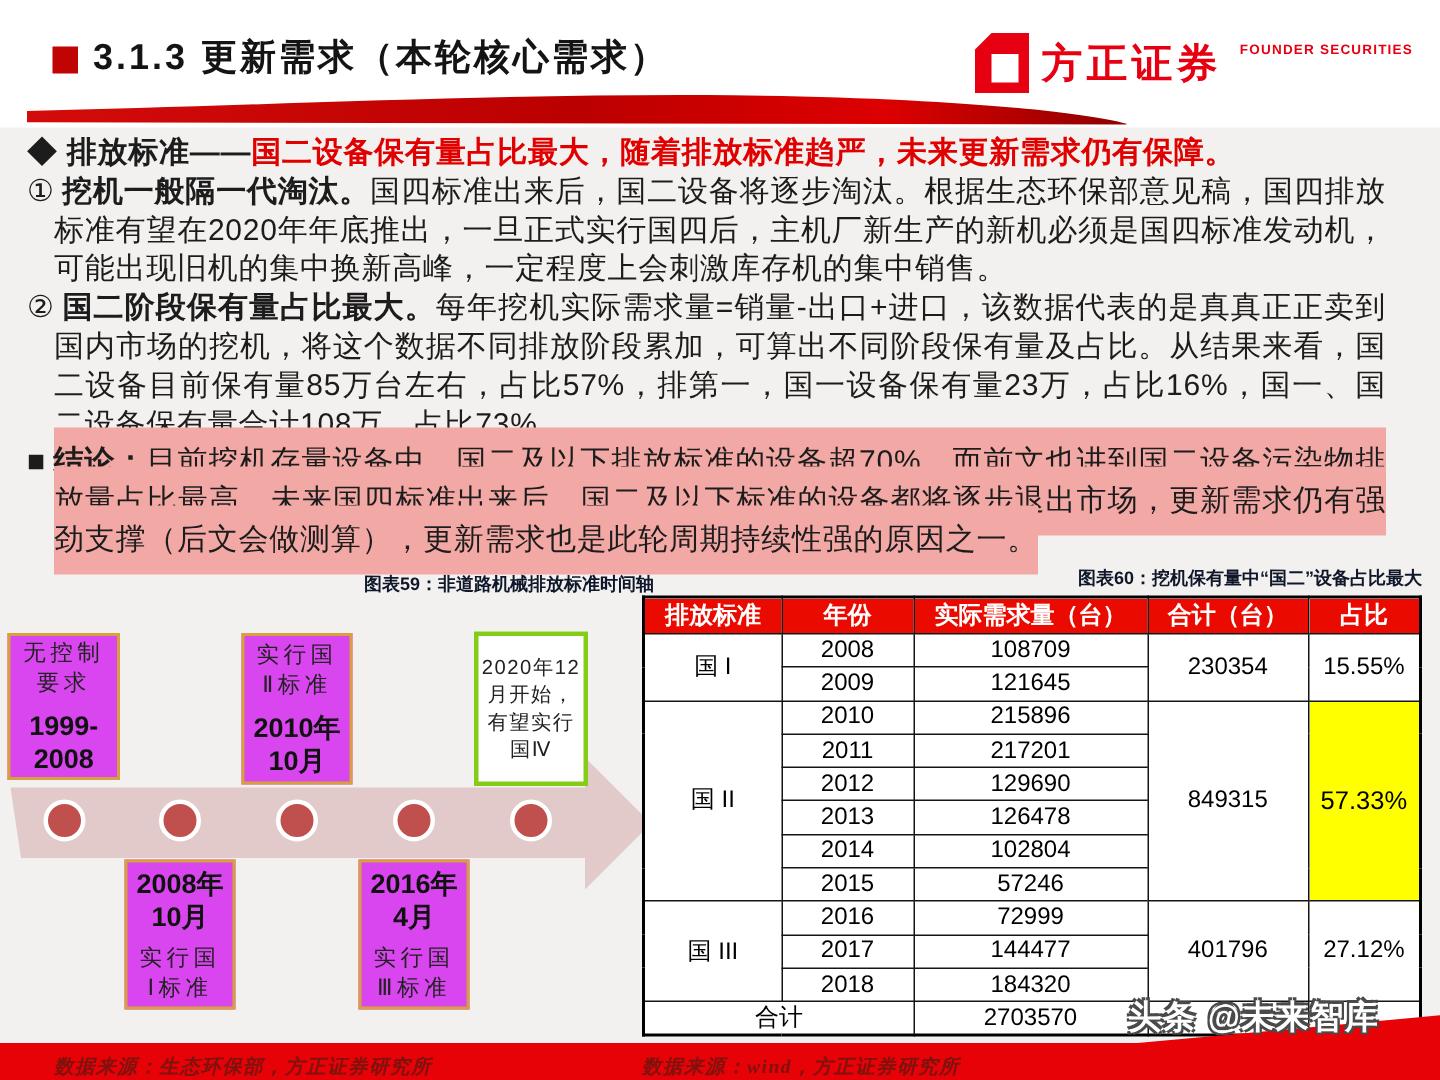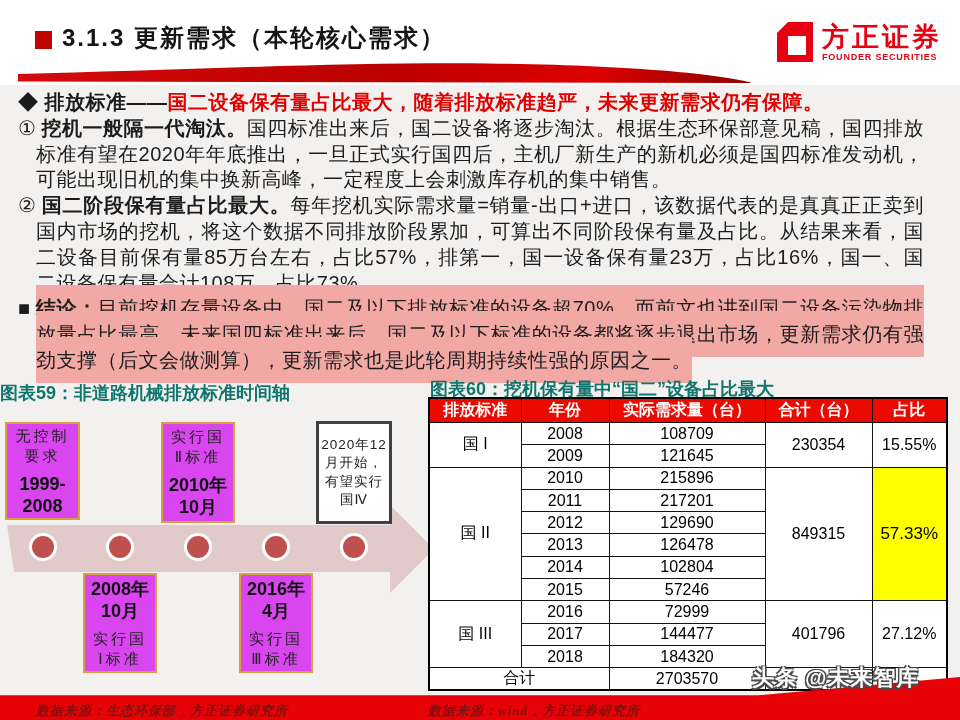--- a/index.html
+++ b/index.html
@@ -5,49 +5,49 @@
   html,body{margin:0;padding:0;background:#ffffff;}
   #canvas{position:relative;width:960px;height:720px;overflow:hidden;background:#ffffff;
           font-family:"Liberation Sans",sans-serif;color:#1c1c1c;}
 
   
   .contentbg{position:absolute;left:0;top:85px;width:960px;height:635px;background:#f3f1ef;}
   .title-bullet{position:absolute;left:35px;top:31px;width:17px;height:18px;background:#c00404;}
   .page-title{position:absolute;left:62px;top:22px;font-size:24px;font-weight:bold;
               letter-spacing:2px;color:#141414;white-space:nowrap;}
   .logo{position:absolute;right:18px;top:20px;display:flex;align-items:center;gap:7px;}
-  .logo-col{display:flex;flex-direction:column;}
+  .logo-col{display:flex;flex-direction:row;gap:12px;}
   .logo-cn{font-size:27px;font-weight:bold;color:#e60012;letter-spacing:3px;line-height:29px;white-space:nowrap;}
   .logo-en{font-size:9px;font-weight:bold;color:#e60012;letter-spacing:0.8px;white-space:nowrap;}
   .swoosh{position:absolute;left:18px;top:57px;}
 
   
   .bodytext{position:absolute;left:18px;top:90px;width:906px;font-size:20px;line-height:25.8px;
             letter-spacing:0.5px;text-align:justify;}
   .para{margin:0;padding-left:18px;text-indent:-18px;}
   .para.heading{padding-left:0;text-indent:0;}
   .b{font-weight:bold;}
   .red{color:#e10000;}
   .marker{margin-right:5px;}
   .hl{background:#f2a8a4;padding:12px 0;}
 
   
-  .cap{position:absolute;font-size:18px;font-weight:bold;color:#0f766e;text-align:left;white-space:nowrap;}
+  .cap{position:absolute;font-size:12px;font-weight:bold;color:#0f172a;text-align:right;white-space:nowrap;}
   #cap59{left:0;top:381px;width:436px;}
   #cap60{left:430px;top:377px;width:518px;}
 
   
   #fig59{position:absolute;left:0;top:390px;width:440px;height:300px;}
   .arrow{position:absolute;left:2px;top:113px;}
   .dot{position:absolute;top:143px;width:22px;height:22px;border-radius:50%;
        background:#c0504d;border:3px solid #ffffff;}
   .tbox{position:absolute;background:#d946ef;border:2px solid #d89f3f;box-sizing:border-box;
         display:flex;flex-direction:column;justify-content:center;align-items:center;gap:7px;
         text-align:center;}
-  .tbox.white{background:#ffffff;border:3px solid #404040;gap:0;text-align:center;}
+  .tbox.white{background:#ffffff;border:3px solid #84cc16;gap:0;text-align:center;}
   .tbox .r{font-size:15px;line-height:20px;letter-spacing:3px;color:#222;}
   .tbox .bd{font-size:18px;line-height:22px;font-weight:bold;color:#111;}
   .tbox .sm{font-size:13.5px;line-height:18.5px;letter-spacing:1px;color:#222;}
 
   
   #fig60{position:absolute;left:428px;top:397px;width:518px;border-collapse:collapse;
          table-layout:fixed;background:#ffffff;font-size:16px;color:#000;border:2px solid #000;}
   #fig60 th,#fig60 td{border:1.6px solid #141414;text-align:center;vertical-align:middle;
          padding:0;overflow:hidden;white-space:nowrap;}
   #fig60 thead th{background:#ea0a00;color:#ffffff;font-weight:bold;height:23px;font-size:16px;}

